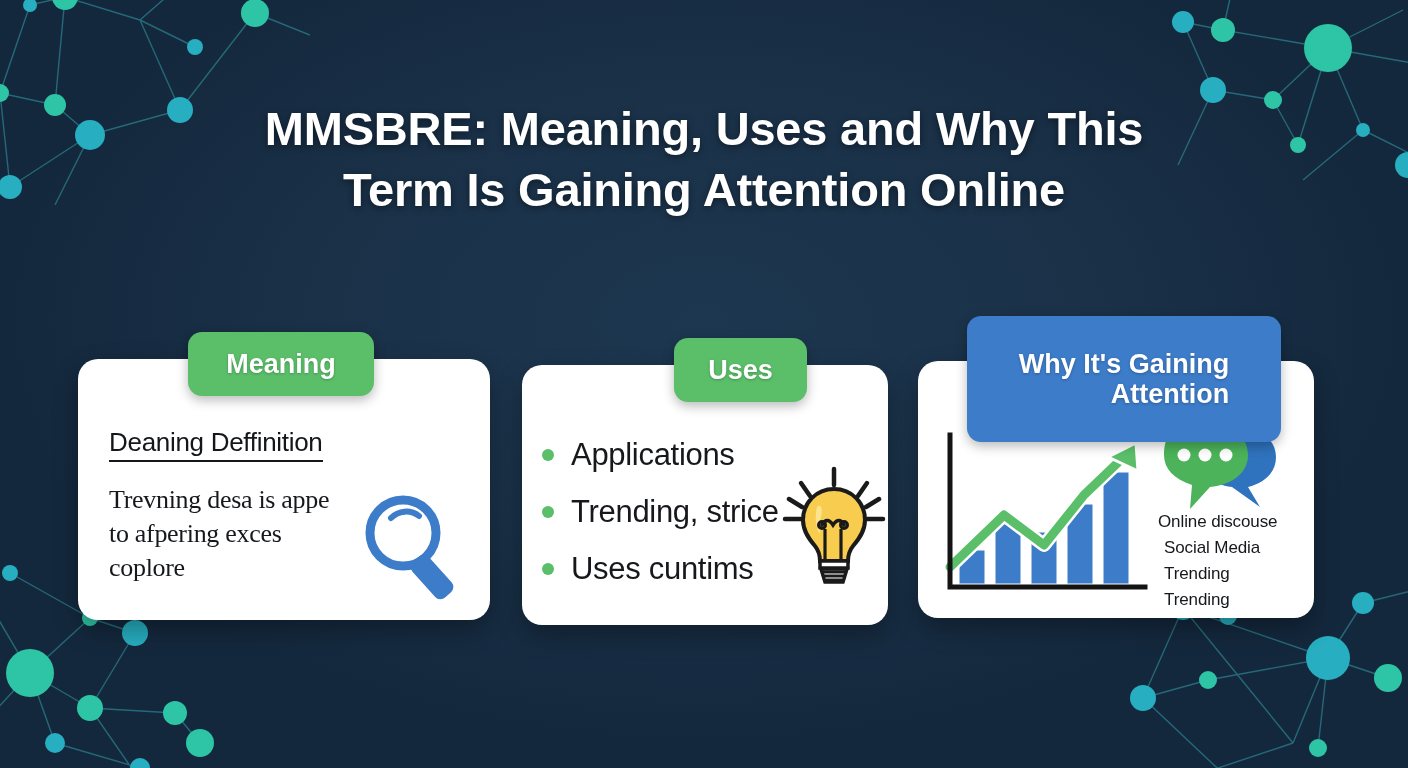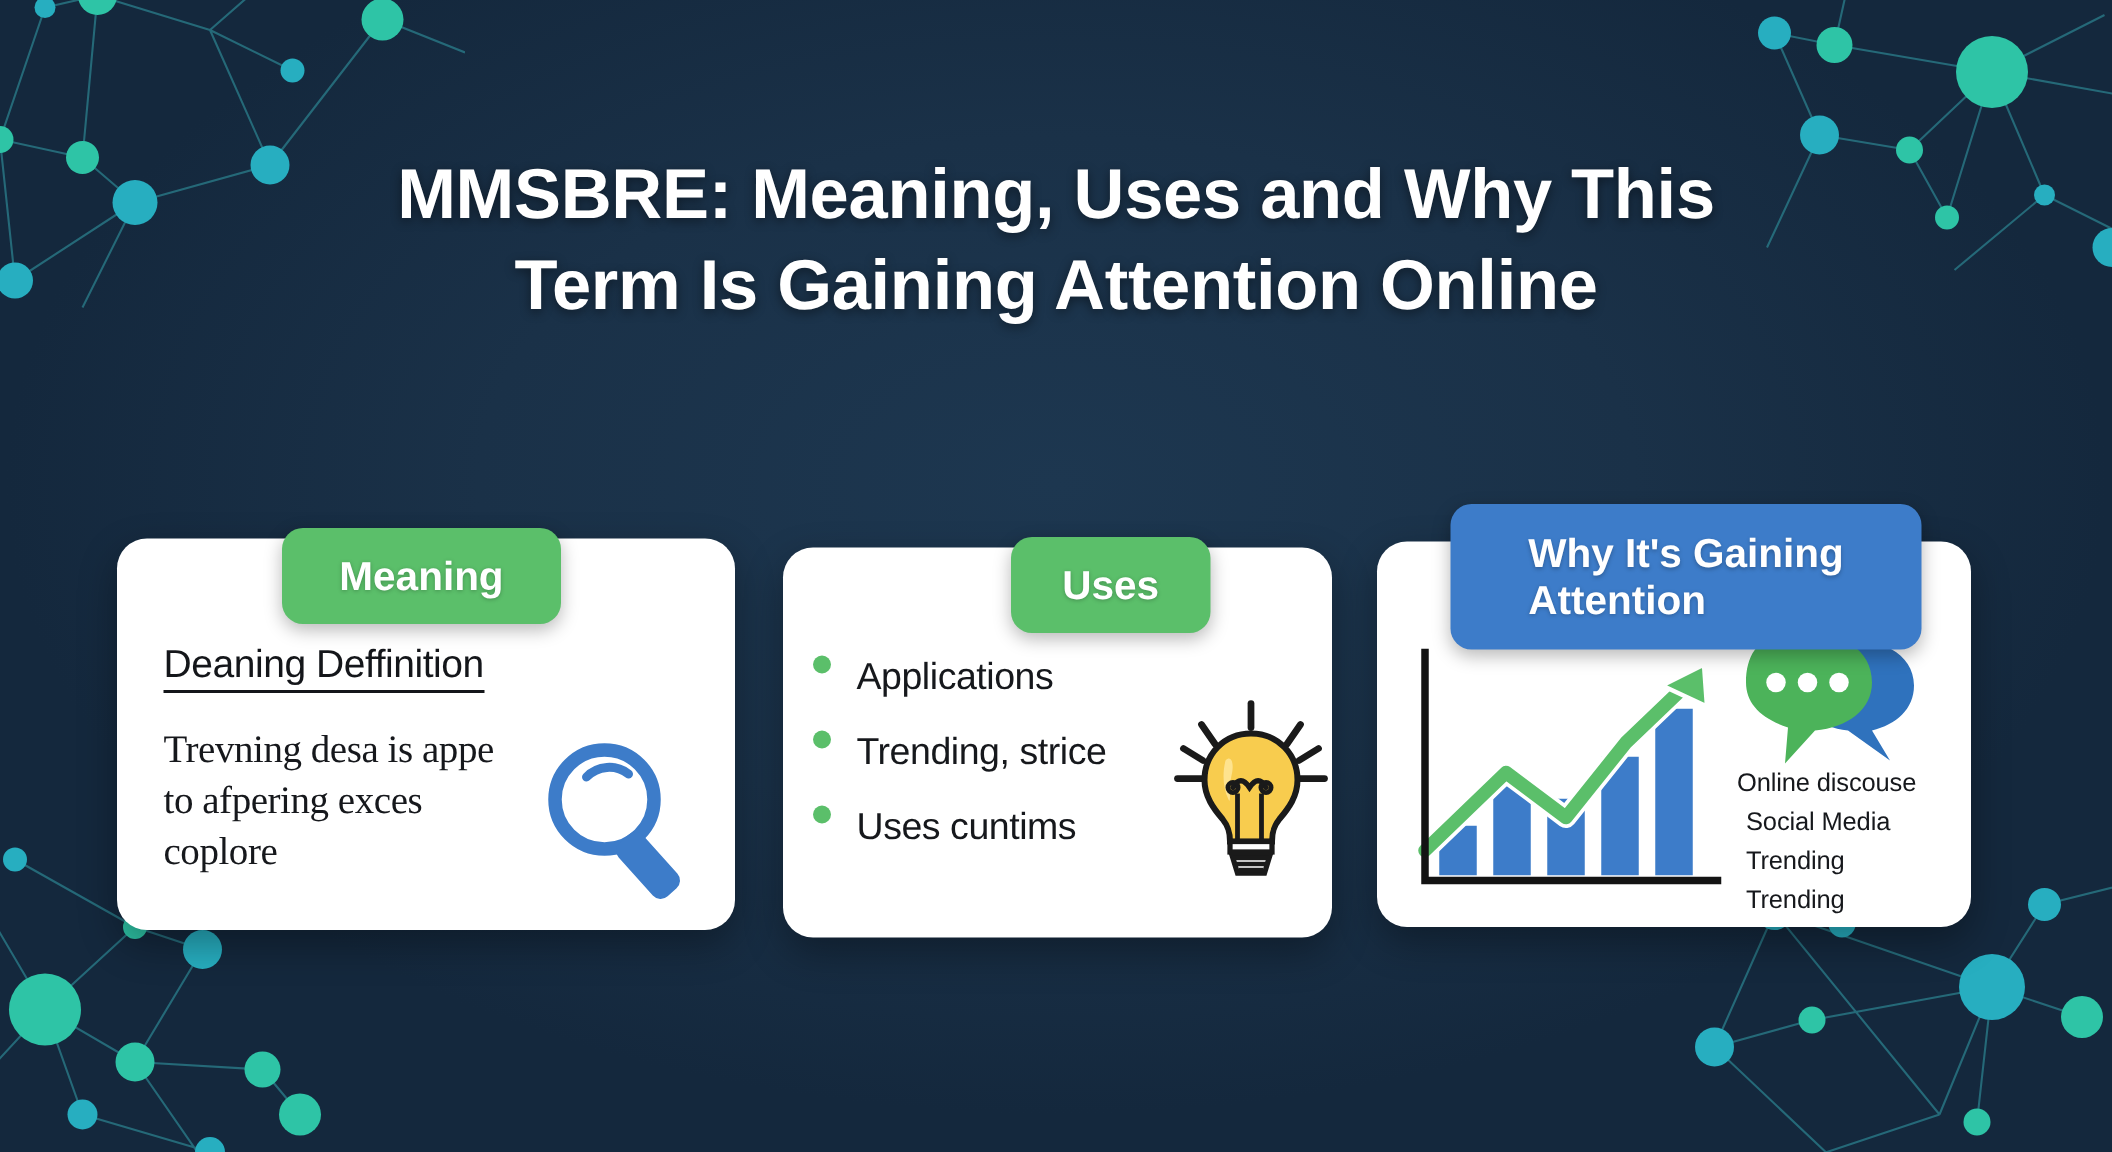--- a/index.html
+++ b/index.html
@@ -38,27 +38,26 @@
     position:absolute;
     background:#ffffff;
     border-radius:20px;
     box-shadow:0 10px 26px rgba(0,0,0,.33);
   }
   .badge {
     position:absolute;
     border-radius:14px;
     color:#ffffff;
     font-weight:bold;
-    text-align:left;
+    text-align:right;
     display:flex; align-items:center; justify-content:center;
     line-height:1.12;
     box-shadow:0 4px 12px rgba(0,0,0,.28);
     text-shadow:0 1px 3px rgba(0,0,0,.25);
     z-index:5;
-    margin-top:20px;
   }
 
   
   #card1 { left:78px; top:359px; width:412px; height:261px; }
   #badge1 {
     left:188px; top:332px; width:186px; height:64px;
     background:#5bbf6a; font-size:27px;
   }
   #c1-heading {
     position:absolute; left:31px; top:68px;
@@ -76,34 +75,34 @@
   #c1-icon { position:absolute; left:277px; top:126px; width:122px; height:118px; }
 
   
   #card2 { left:522px; top:365px; width:366px; height:260px; }
   #badge2 {
     left:674px; top:338px; width:133px; height:64px;
     background:#5bbf6a; font-size:27px;
   }
   #c2-list { position:absolute; left:20px; top:72px; list-style:none; }
   #c2-list li {
-    display:flex; align-items:flex-start;
-    font-size:25px; color:#16181c;
+    display:flex; align-items:center;
+    font-size:31px; color:#16181c;
     margin-bottom:21px; letter-spacing:-.3px;
   }
   #c2-list li .dot {
     width:12px; height:12px; border-radius:50%;
     background:#5bbf6a; margin-right:17px; flex:none;
   }
   #c2-icon { position:absolute; left:249px; top:98px; width:126px; height:126px; }
 
   
   #card3 { left:918px; top:361px; width:396px; height:257px; }
   #badge3 {
-    left:967px; top:316px; width:314px; height:97px;
+    left:967px; top:316px; width:314px; height:126px;
     background:#3d7cc9; font-size:27px;
   }
   #c3-chart { position:absolute; left:22px; top:66px; width:210px; height:175px; }
   #c3-bubbles { position:absolute; left:238px; top:58px; width:140px; height:98px; }
   #c3-lines {
     position:absolute; left:240px; top:148px; width:170px;
     font-size:17px; color:#16181c; line-height:1.53;
     letter-spacing:-.1px;
   }
   #c3-lines div:nth-child(2),

